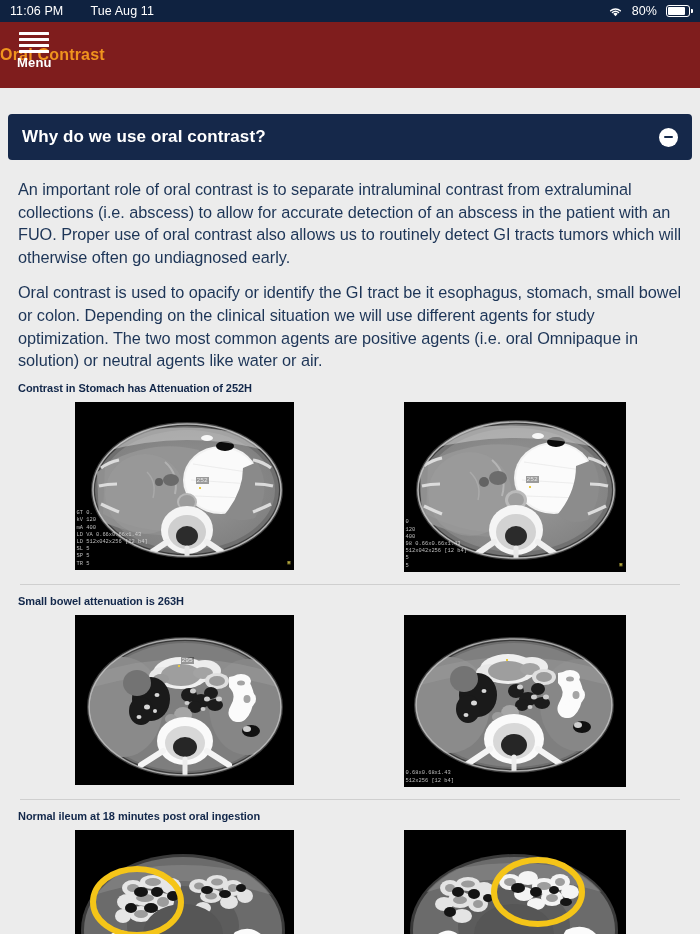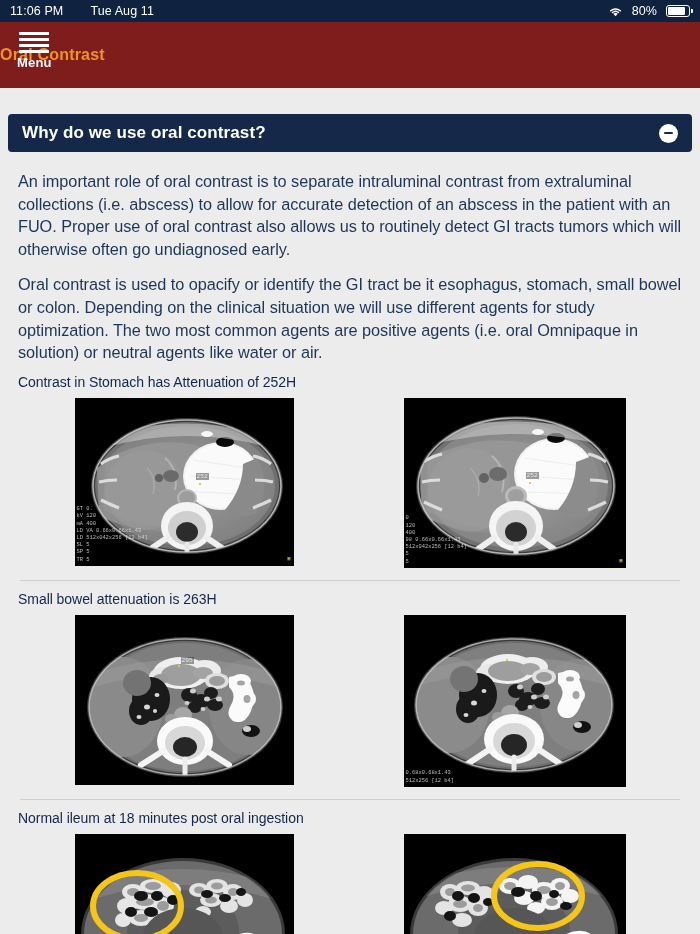--- a/index.html
+++ b/index.html
@@ -50,40 +50,40 @@
     color: #ffffff; font-size: 13px; font-weight: 700;
     margin-top: 2px; letter-spacing: .2px;
   }
   .app-title {
     color: #f0941e; font-size: 16px; font-weight: 700; letter-spacing: .2px;
   }
 
   
   .acc-wrap { padding: 26px 8px 0 8px; }
   .acc-header {
-    background: #15284a; border-radius: 4px; height: 38px;
+    background: #15284a; border-radius: 4px; height: 46px;
     display: flex; align-items: center; padding: 0 14px; cursor: pointer;
   }
   .acc-title { color: #ffffff; font-size: 17px; font-weight: 700; letter-spacing: .1px; }
   .acc-toggle {
     margin-left: auto; width: 19px; height: 19px; border-radius: 50%;
     background: #ffffff; display: flex; align-items: center; justify-content: center;
   }
   .acc-toggle i { display: block; width: 9px; height: 2.6px; background: #15284a; border-radius: 1px; }
 
   
   .content { padding: 0 18px; }
   .para {
     color: #1d3557; font-size: 16.3px; line-height: 22.6px;
     margin-top: 13px; letter-spacing: -0.05px;
   }
   .para.second { margin-top: 18px; }
 
   .sec-heading {
-    color: #12274a; font-size: 14px; font-weight: 400;
+    color: #12274a; font-size: 11px; font-weight: 700;
     margin-top: 10px; letter-spacing: -0.05px;
   }
   .divider { height: 1px; background: #cfcfcf; margin: 12px 2px 0 2px; }
 
   
   .img-row { display: flex; justify-content: center; gap: 110px; margin-top: 8px; }
   .ct {
     background: #000000; position: relative; overflow: hidden;
     flex: none;
   }

